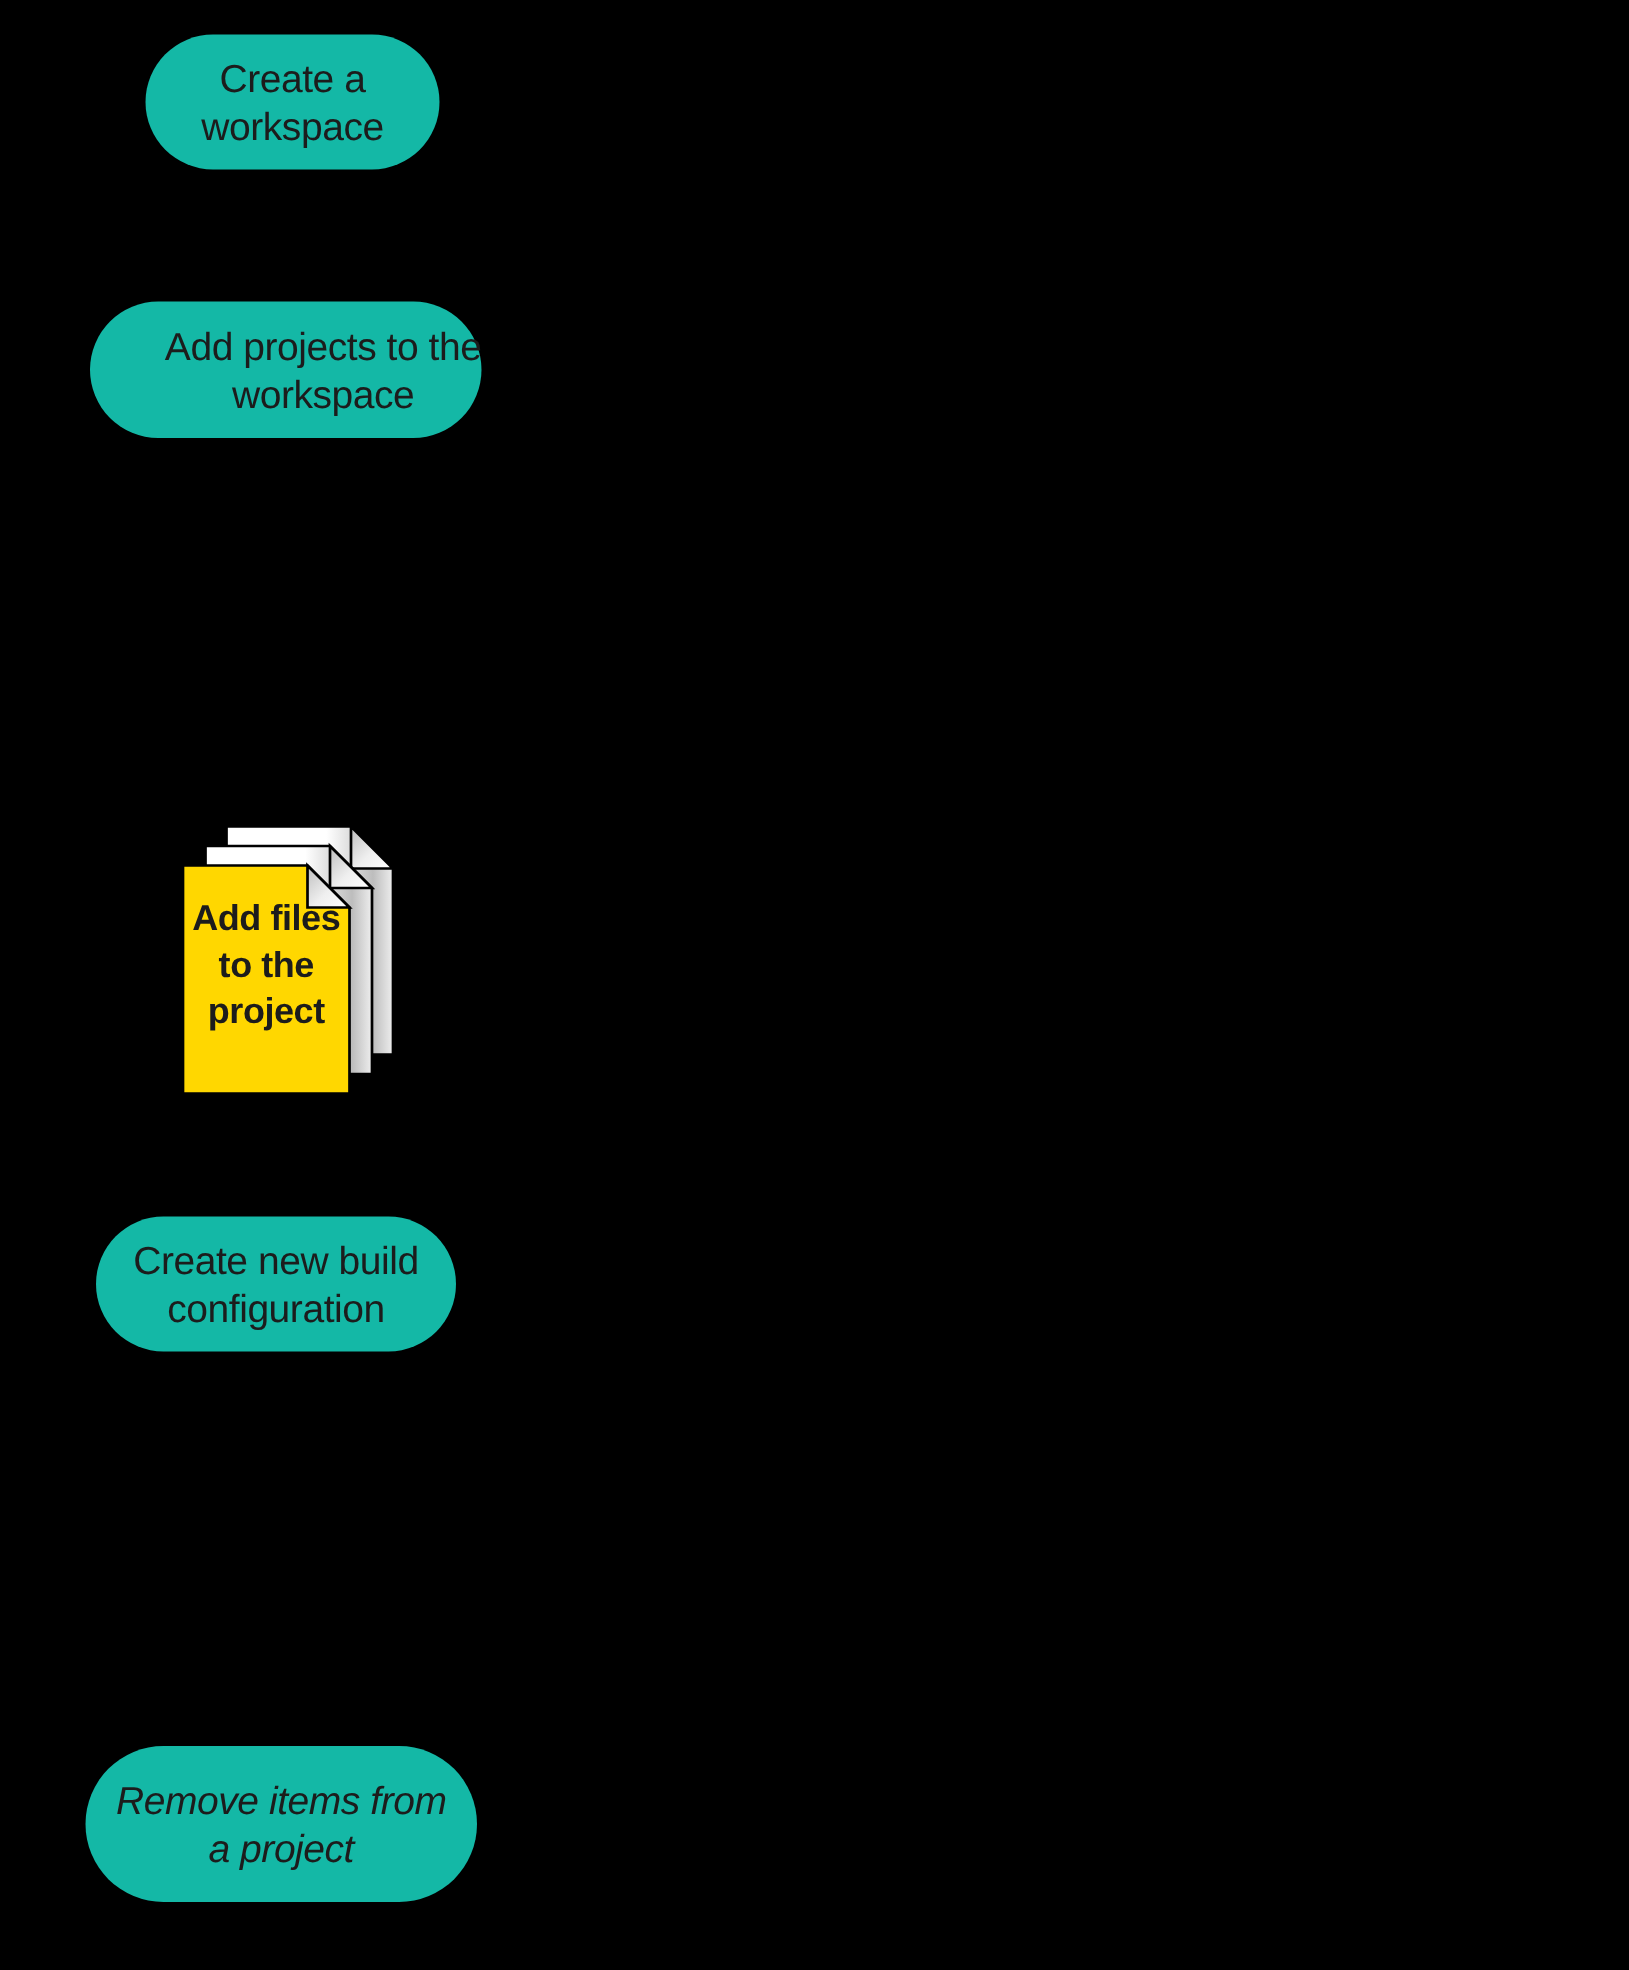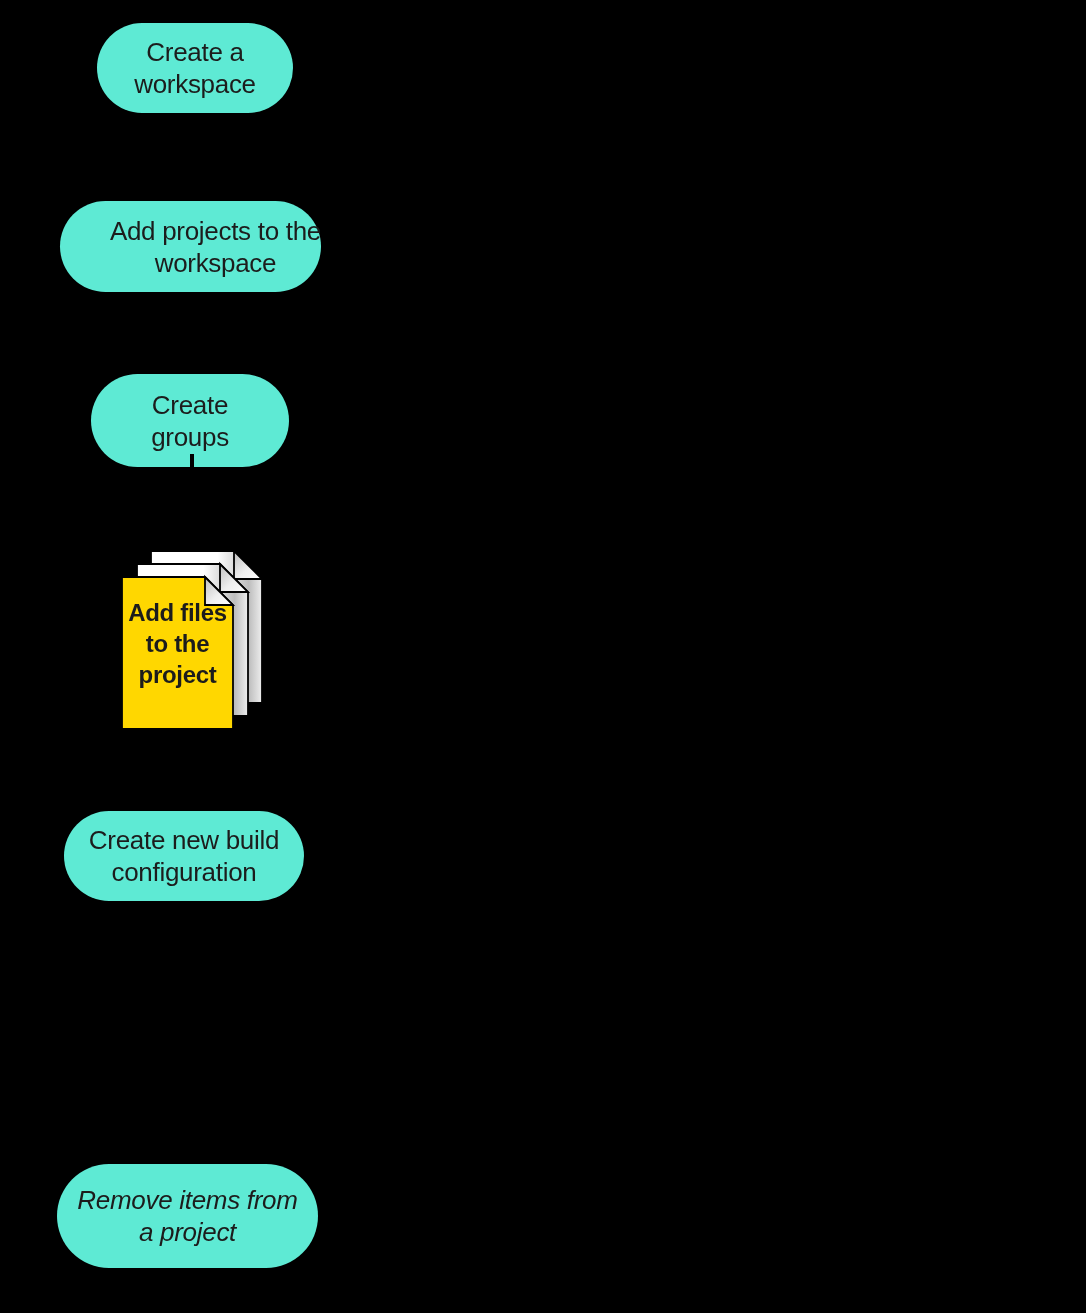--- a/index.html
+++ b/index.html
@@ -10,21 +10,21 @@
   #canvas {
     position: relative;
     width: 1086px;
     height: 1313px;
     background: #000000;
     overflow: hidden;
     font-family: "Liberation Sans", sans-serif;
   }
   .stadium {
     position: absolute;
-    background: #5eead4;
+    background: #14b8a6;
     border-radius: 999px;
     display: flex;
     align-items: center;
     justify-content: center;
     text-align: center;
     z-index: 1;
   }
   .node-label {
     white-space: pre-line;
     color: #1C1C1C;
@@ -78,24 +78,20 @@
   <div class="stadium" style="left:97px; top:23px; width:196px; height:90px;">
     <span class="node-label">Create a
 workspace</span>
   </div>
 
   <div class="stadium" style="left:60px; top:201px; width:261px; height:91px;justify-content:flex-end;">
     <span class="node-label">Add projects to the
 workspace</span>
   </div>
 
-  <div class="stadium" style="left:91px; top:374px; width:198px; height:93px;">
-    <span class="node-label">Create
-groups</span>
-  </div>
 
   <div class="connector-stub"></div>
 
   <div class="docstack">
     <svg width="148" height="186" viewBox="0 0 148 186">
       <defs>
         <linearGradient id="pageGrad" x1="0" y1="0" x2="1" y2="0">
           <stop offset="0" stop-color="#ffffff"></stop>
           <stop offset="0.60" stop-color="#ffffff"></stop>
           <stop offset="0.88" stop-color="#bdbdbd"></stop>

